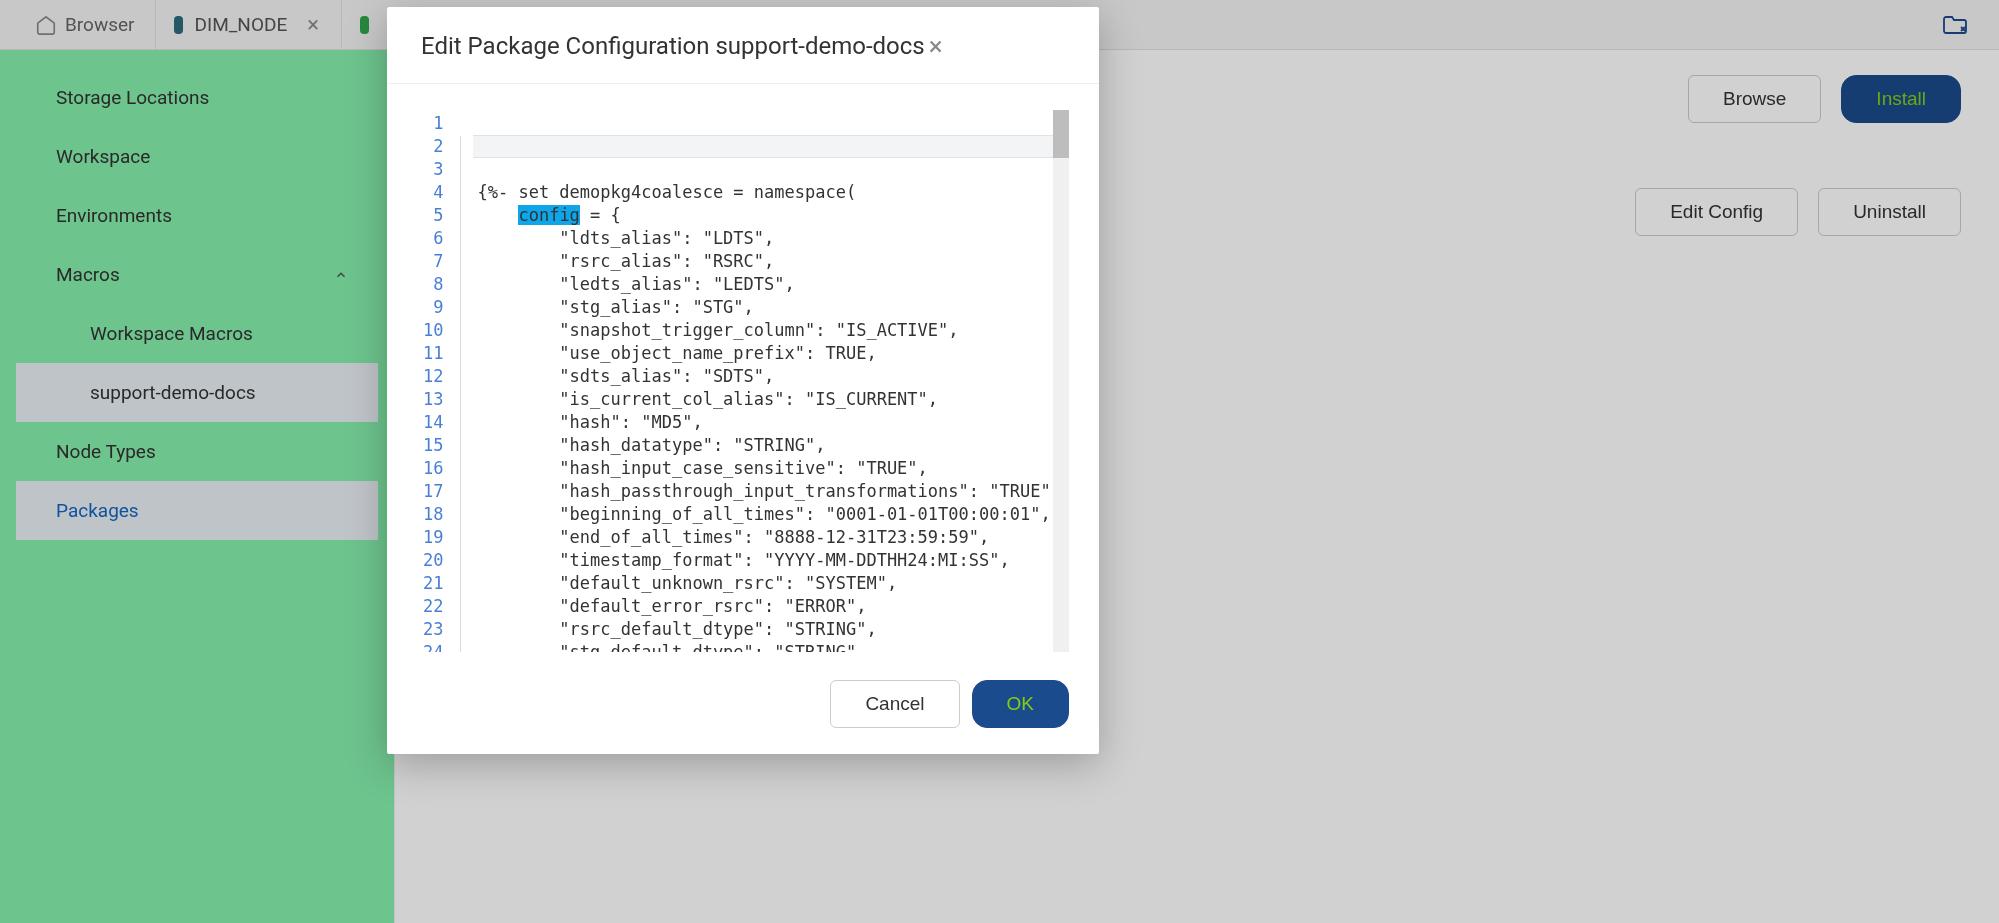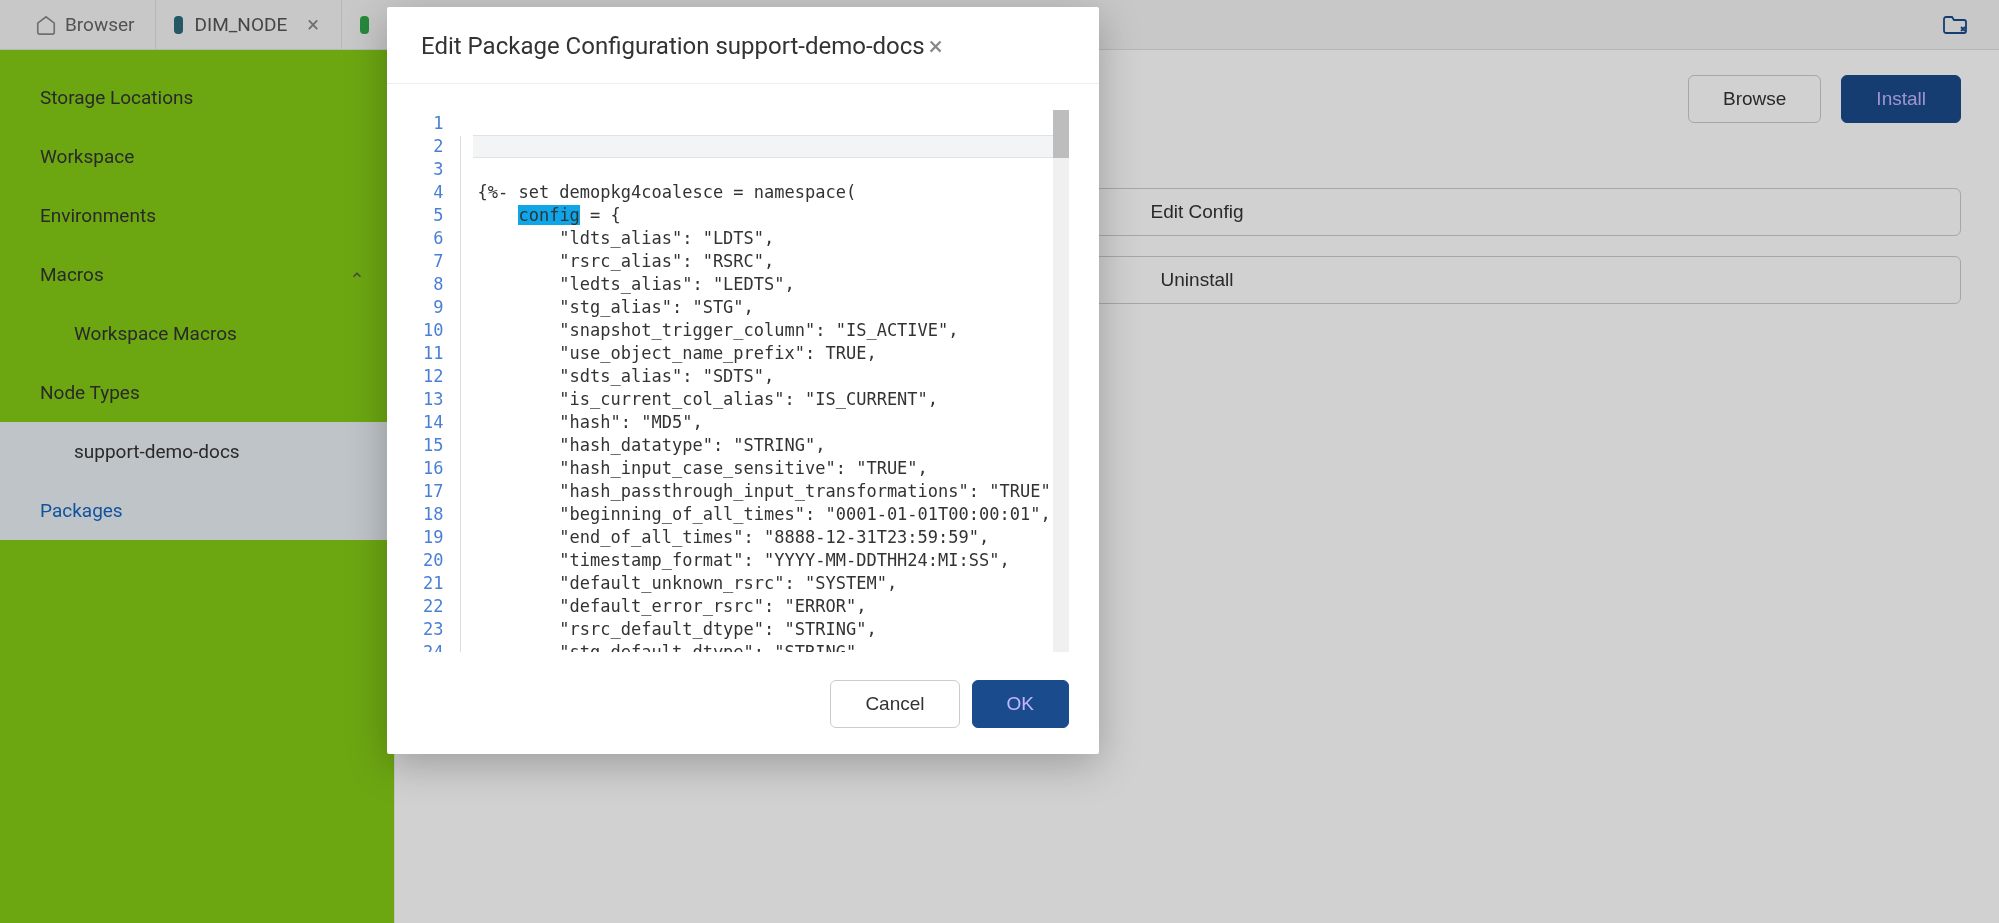--- a/index.html
+++ b/index.html
@@ -13,32 +13,32 @@
   .tab-item { display: flex; align-items: center; gap: 12px; padding: 0 18px; height: 100%; border-left: 1px solid #e0e0e0; color: #555; font-size: 19px; }
   .tab-item .color-dot { width: 9px; height: 18px; border-radius: 4px; display: inline-block; }
   .cd-teal { background: #2b6c7a; }
   .cd-green { background: #2fa64a; }
   .tab-close { width: 20px; height: 20px; color: #888; font-size: 22px; line-height: 20px; text-align: center; margin-left: 4px; }
   .spacer { flex: 1; }
   .top-right-icon { padding-right: 30px; color: #1a4b8c; font-size: 26px; }
   
   
   .main { display: flex; height: calc(100% - 50px); }
-  .sidebar { width: 395px; background: #84cc16; border-right: 1px solid #eee; padding: 18px 0; }
+  .sidebar { width: 395px; background: #86efac; border-right: 1px solid #eee; padding: 18px 16px; }
   .side-item { padding: 18px 0 18px 40px; font-size: 19px; color: #333; cursor: pointer; position: relative; }
   .side-item.sub { padding-left: 74px; }
   .side-item .chev { position: absolute; right: 30px; top: 50%; transform: translateY(-50%); color: #555; font-size: 17px; }
   .side-item.selected { background: #e9eff5; color: #1565c0; }
   .side-item.sub.selected2 { background: #e9eff5; }
   
   .content { flex: 1; background: #fff; padding: 25px 38px; }
   .content-row { display: flex; justify-content: flex-end; gap: 20px; }
-  .content-row.mt { margin-top: 65px; flex-direction: column; }
+  .content-row.mt { margin-top: 65px; }
   .btn { padding: 12px 34px; font-size: 19px; border-radius: 6px; border: 1px solid #ccc; background: #fff; color: #333; cursor: pointer; }
-  .btn.primary { background: #1a4b8c; border-color: #1a4b8c; color: #c4b5fd; }
+  .btn.primary { background: #1a4b8c; border-color: #1a4b8c; color: #84cc16; border-radius: 15px; }
   
   
   .overlay { position: absolute; inset: 0; background: rgba(0,0,0,0.18); }
   
   
   .modal { position: absolute; left: 387px; top: 7px; width: 712px; background: #fff; border-radius: 2px; box-shadow: 0 10px 40px rgba(0,0,0,0.25); display: flex; flex-direction: column; }
   .modal-head { display: flex; align-items: center; justify-content: flex-start; padding: 20px 30px 18px 34px; border-bottom: 1px solid #eee; }
   .modal-title { font-size: 24px; color: #333; font-weight: 400; }
   .modal-close { font-size: 26px; color: #888; cursor: pointer; padding: 4px; }
   .modal-body { padding: 26px 30px 10px 30px; }
@@ -98,22 +98,22 @@
       <div class="side-item"><span>Environments</span></div>
       <div class="side-item">
         <span>Macros</span>
         <span class="chev">
           <svg width="14" height="14" viewBox="0 0 24 24" fill="none" stroke="#555" stroke-width="2.5">
               <polyline points="6 15 12 9 18 15"></polyline>
             </svg>
         </span>
       </div>
       <div class="side-item sub"><span>Workspace Macros</span></div>
+      <div class="side-item sub selected2"><span>support-demo-docs</span></div>
       <div class="side-item"><span>Node Types</span></div>
-      <div class="side-item sub selected2"><span>support-demo-docs</span></div>
       <div class="side-item selected"><span>Packages</span></div>
     </div>
 
     <div class="content">
       <div class="content-row">
         <button class="btn">Browse</button>
         <button class="btn primary">Install</button>
       </div>
       <div class="content-row mt">
         <button class="btn">Edit Config</button>

